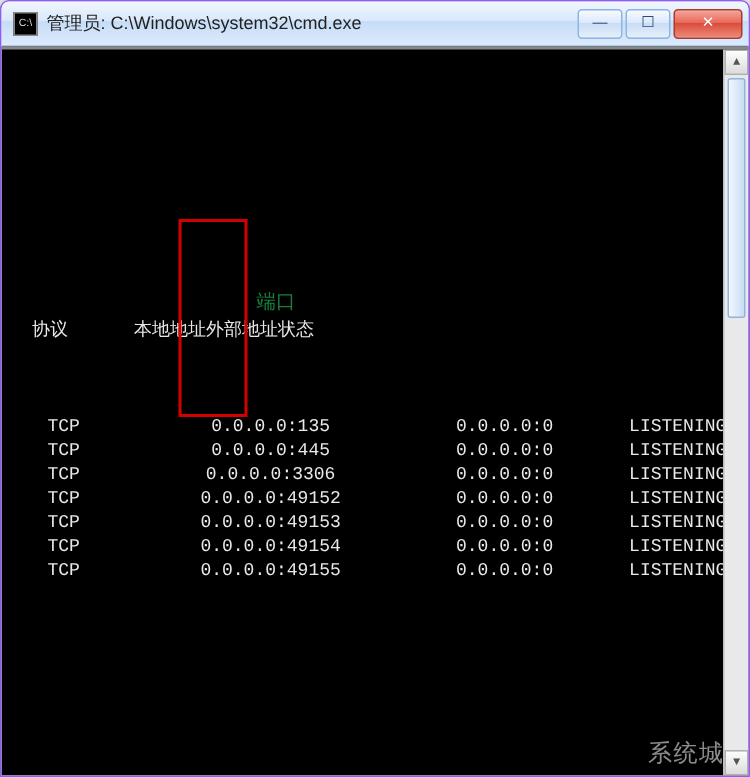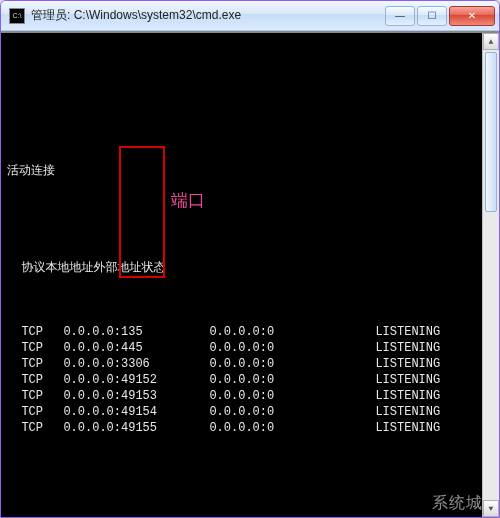--- a/index.html
+++ b/index.html
@@ -69,37 +69,37 @@
     color: #e8e8e8;
     font-size: 12px;
     line-height: 16px;
     position: relative;
     padding: 2px 4px 2px 6px;
     white-space: pre;
     overflow: hidden;
     border-top: 2px solid #888;
   }
   .console .copy { font-size: 12px; }
-  .cols-header span, .row span { display: inline-block; }
+  .cols-header span, .row span { display: inline-block; text-align: center; }
   .c-proto { width: 42px; }
-  .c-local { width: 146px; }
+  .c-local { width: 146px; margin-left: 44px; }
   .c-for   { width: 166px; }
   .c-state { }
   .sectionhead .c-local { width: 132px; }
   .sectionhead .c-for   { width: 132px; font-family: Liberation Serif, serif; }
   .red-box {
     position: absolute;
     border: 2px solid #d40000;
     pointer-events: none;
   }
   .red-label {
     position: absolute;
-    color: #ec4899;
+    color: #15803d;
     font-family: "SimSun","Microsoft YaHei",sans-serif;
-    font-size: 17px;
+    font-size: 13px;
   }
   .scrollbar-v {
     position: absolute;
     right: 0; top: 0; bottom: 0;
     width: 17px;
     background: #e9e9e9;
     border-left: 1px solid #bdbdbd;
     display: flex; flex-direction: column;
   }
   .scroll-btn {
@@ -147,21 +147,20 @@
         </div>
       <div class="winbtn close">
           <span class="glyph">✕</span>
         </div>
     </div>
   </div>
 
   <div class="console">
     <div>&nbsp;</div>
     <div>&nbsp;</div>
-    <div>活动连接</div>
     <div>&nbsp;</div>
     <div class="sectionhead">  <span class="c-proto">协议</span><span class="c-local">本地地址</span><span class="c-for">外部地址</span><span class="c-state">状态</span></div>
 
     <div id="rows"><div class="row">  <span class="c-proto">TCP</span><span class="c-local">0.0.0.0:135</span><span class="c-for">0.0.0.0:0</span><span class="c-state">LISTENING</span></div><div class="row">  <span class="c-proto">TCP</span><span class="c-local">0.0.0.0:445</span><span class="c-for">0.0.0.0:0</span><span class="c-state">LISTENING</span></div><div class="row">  <span class="c-proto">TCP</span><span class="c-local">0.0.0.0:3306</span><span class="c-for">0.0.0.0:0</span><span class="c-state">LISTENING</span></div><div class="row">  <span class="c-proto">TCP</span><span class="c-local">0.0.0.0:49152</span><span class="c-for">0.0.0.0:0</span><span class="c-state">LISTENING</span></div><div class="row">  <span class="c-proto">TCP</span><span class="c-local">0.0.0.0:49153</span><span class="c-for">0.0.0.0:0</span><span class="c-state">LISTENING</span></div><div class="row">  <span class="c-proto">TCP</span><span class="c-local">0.0.0.0:49154</span><span class="c-for">0.0.0.0:0</span><span class="c-state">LISTENING</span></div><div class="row">  <span class="c-proto">TCP</span><span class="c-local">0.0.0.0:49155</span><span class="c-for">0.0.0.0:0</span><span class="c-state">LISTENING</span></div></div>
 
     
     <div class="red-box" style="left:118px; top:113px; width:46px; height:132px;"></div>
     <div class="red-label" style="left:170px; top:160px;">端口</div>
 
     <div class="watermark">系统城</div>

